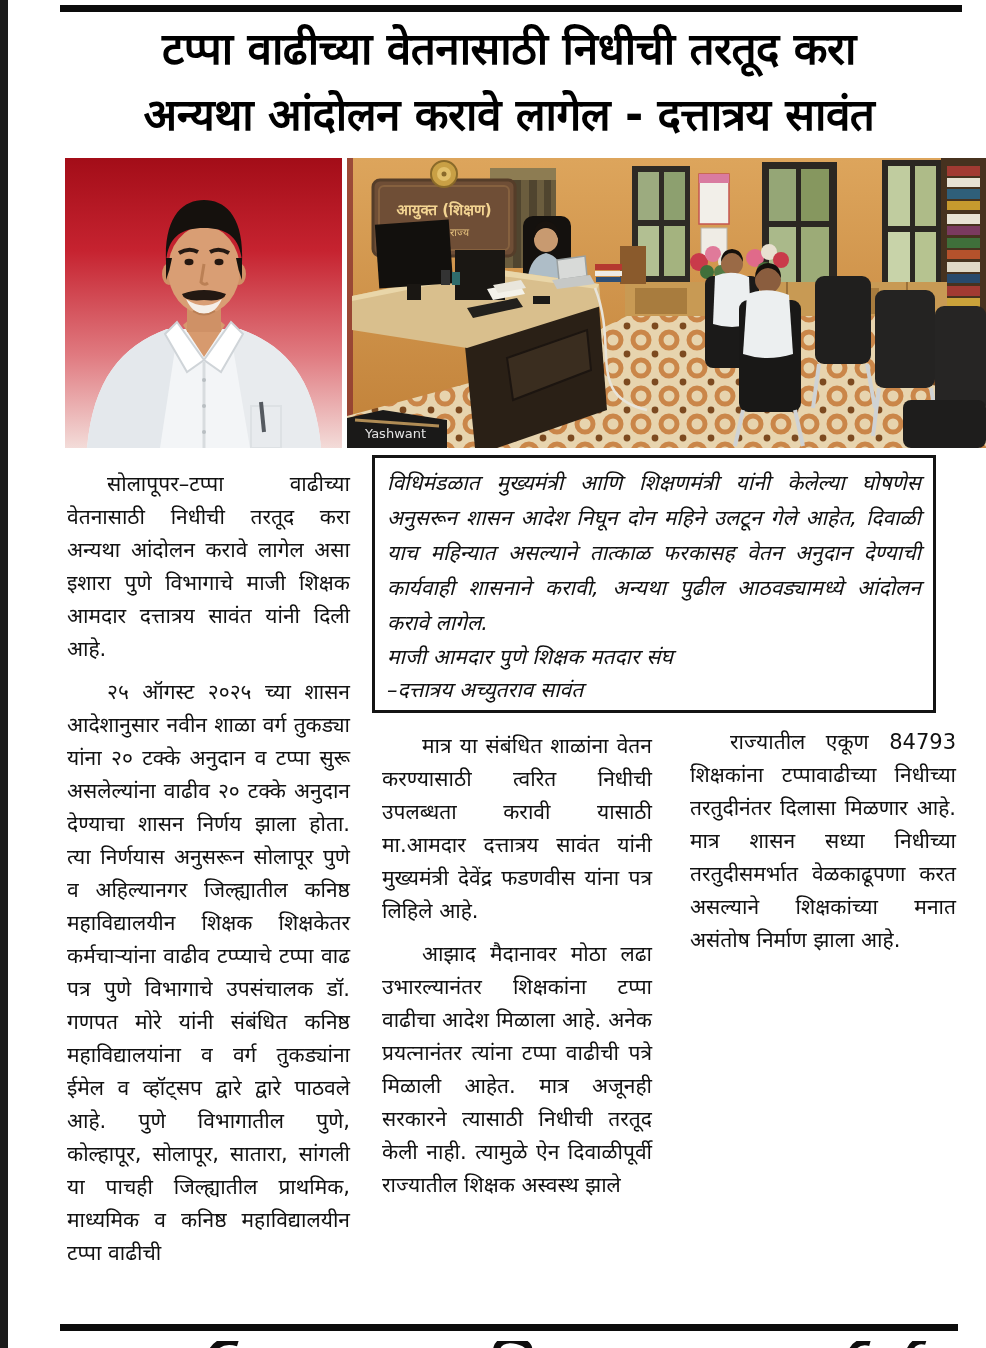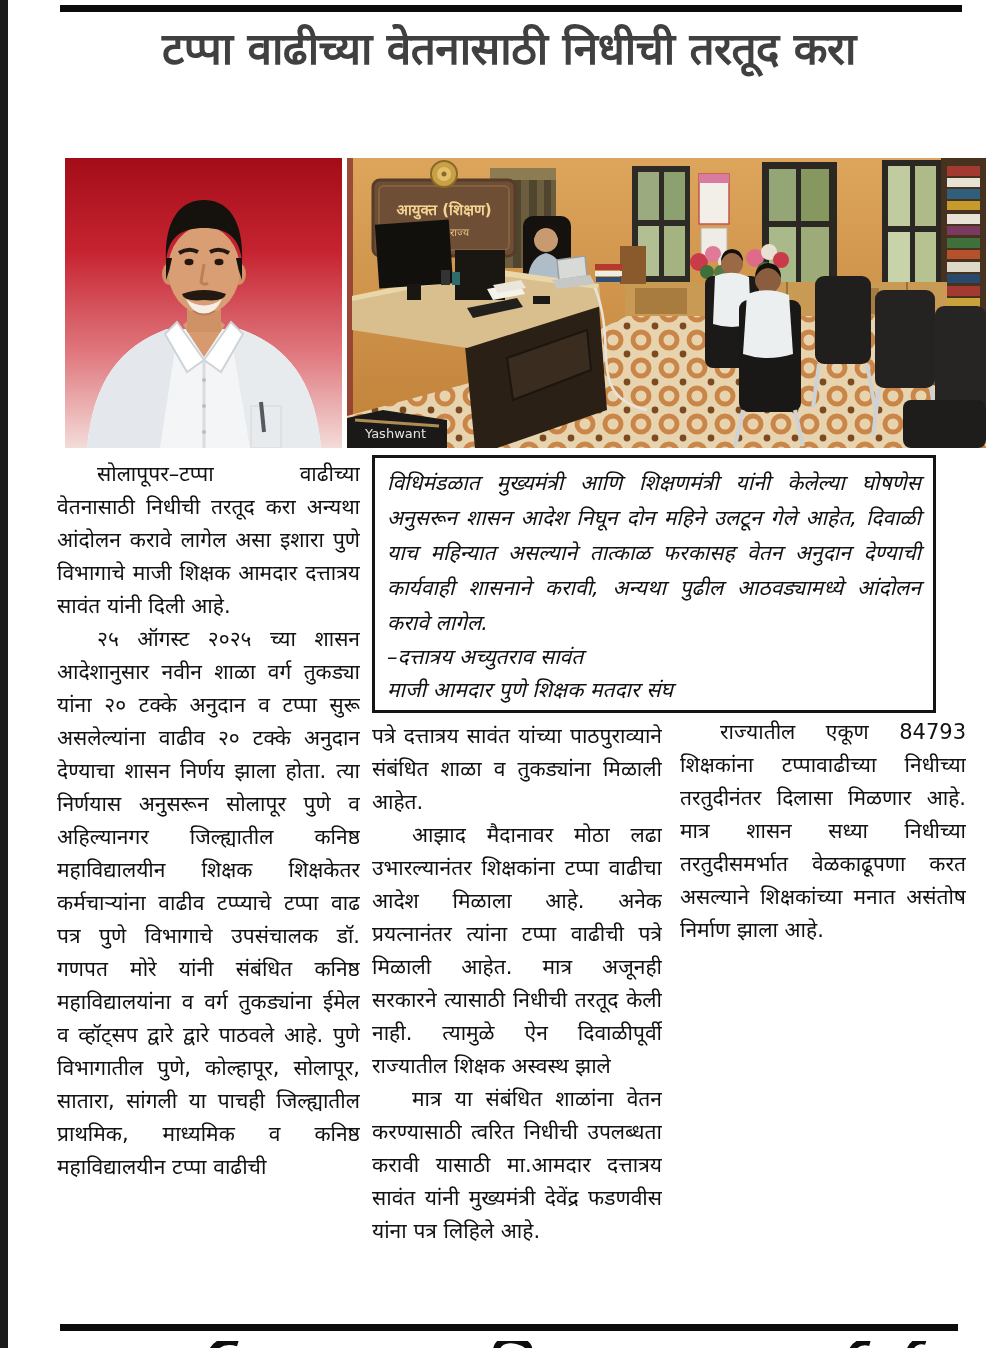--- a/index.html
+++ b/index.html
@@ -2,52 +2,53 @@
 <html><head>
 <meta charset="utf-8">
 <style>
   html,body{margin:0;padding:0;background:#e9e9e9;}
   .page{
     position:relative;width:986px;height:1348px;background:#ffffff;
     font-family:"DejaVu Sans", sans-serif;color:#111;overflow:hidden;margin:0 auto;
   }
   .left-edge-strip{position:absolute;left:0;top:0;width:8px;height:1348px;background:#1b1b1b;}
   .top-rule{position:absolute;left:60px;top:5px;width:902px;height:7px;background:#0c0c0c;}
-  .headline{position:absolute;left:48px;top:16px;width:922px;text-align:center;color:#404040;}
+  .headline{position:absolute;left:48px;top:16px;width:922px;text-align:center;color:#000000;}
   .headline .hl{font-weight:800;font-size:44px;line-height:66px;white-space:nowrap;letter-spacing:-0.5px;}
   .photo{position:absolute;top:158px;height:290px;overflow:hidden;background:#8b5cf6;}
   .photo.portrait{left:65px;width:277px;}
   .photo.office{left:347px;width:639px;}
   .photo svg{display:block;}
   .quote-box{
     position:absolute;left:372px;top:455px;width:564px;height:258px;box-sizing:border-box;
     border:3px solid #141414;padding:8px 12px 20px 12px;background:#fff;
     font-style:italic;font-size:21px;line-height:35px;
   }
   .quote-box .q-body{text-align:justify;}
   .quote-box .q-attr{line-height:33px;}
   .col{position:absolute;font-size:21px;line-height:33px;text-align:justify;overflow:hidden;}
-  .col p{margin:0;text-indent:40px;}
+  .col p{margin:10px;text-indent:40px;}
   .col p.cont{text-indent:0;}
   .col-left{left:57px;top:458px;width:303px;height:866px;}
   .col-mid{left:372px;top:720px;width:290px;height:604px;}
   .col-right{left:680px;top:716px;width:286px;height:608px;}
   .bottom-rule{position:absolute;left:60px;top:1324px;width:898px;height:7px;background:#0c0c0c;}
   .fragment{position:absolute;left:60px;top:1337px;width:900px;height:11px;overflow:hidden;}
 </style>
 </head>
 <body>
 
 <div class="page">
 
   <div class="left-edge-strip"></div>
   <div class="top-rule"></div>
 
   <div class="headline">
     <div class="hl">टप्पा वाढीच्या वेतनासाठी निधीची तरतूद करा</div>
+    <div class="hl">अन्यथा आंदोलन करावे लागेल - दत्तात्रय सावंत</div>
   </div>
 
   <div class="photo portrait">
     <svg width="277" height="290" viewBox="0 0 277 290">
       <defs>
         <linearGradient id="pg" x1="0" y1="0" x2="0" y2="1">
           <stop offset="0" stop-color="#a30d18"></stop>
           <stop offset="0.32" stop-color="#c62330"></stop>
           <stop offset="0.68" stop-color="#e07a80"></stop>
           <stop offset="1" stop-color="#f3dcd9"></stop>
@@ -256,33 +257,32 @@
         <polygon points="0,290 0,260 36,252 100,262 100,290" fill="#1a1918"></polygon>
         <line x1="8" y1="262" x2="92" y2="268" stroke="#b08c55" stroke-width="3"></line>
       </g>
 
       <text x="18" y="280" font-size="13" fill="#ffffff" opacity="0.88">Yashwant</text>
     </svg>
   </div>
 
   <div class="quote-box">
     <div class="q-body">विधिमंडळात मुख्यमंत्री आणि शिक्षणमंत्री यांनी केलेल्या घोषणेस अनुसरून शासन आदेश निघून दोन महिने उलटून गेले आहेत, दिवाळी याच महिन्यात असल्याने तात्काळ फरकासह वेतन अनुदान देण्याची कार्यवाही शासनाने करावी, अन्यथा पुढील आठवड्यामध्ये आंदोलन करावे लागेल.</div>
+    <div class="q-attr">माजी आमदार पुणे शिक्षक मतदार संघ</div>
     <div class="q-attr">–दत्तात्रय अच्युतराव सावंत</div>
-    <div class="q-attr">माजी आमदार पुणे शिक्षक मतदार संघ</div>
   </div>
 
   <div class="col col-left">
     <p>सोलापूपर–टप्पा वाढीच्या वेतनासाठी निधीची तरतूद करा अन्यथा आंदोलन करावे लागेल असा इशारा पुणे विभागाचे माजी शिक्षक आमदार दत्तात्रय सावंत यांनी दिली आहे.</p>
     <p>२५ ऑगस्ट २०२५ च्या शासन आदेशानुसार नवीन शाळा वर्ग तुकड्या यांना २० टक्के अनुदान व टप्पा सुरू असलेल्यांना वाढीव २० टक्के अनुदान देण्याचा शासन निर्णय झाला होता. त्या निर्णयास अनुसरून सोलापूर पुणे व अहिल्यानगर जिल्ह्यातील कनिष्ठ महाविद्यालयीन शिक्षक शिक्षकेतर कर्मचाऱ्यांना वाढीव टप्प्याचे टप्पा वाढ पत्र पुणे विभागाचे उपसंचालक डॉ. गणपत मोरे यांनी संबंधित कनिष्ठ महाविद्यालयांना व वर्ग तुकड्यांना ईमेल व व्हॉट्सप द्वारे द्वारे पाठवले आहे. पुणे विभागातील पुणे, कोल्हापूर, सोलापूर, सातारा, सांगली या पाचही जिल्ह्यातील प्राथमिक, माध्यमिक व कनिष्ठ महाविद्यालयीन टप्पा वाढीची</p>
   </div>
 
   <div class="col col-mid">
-    <p class="cont">पत्रे दत्तात्रय सावंत यांच्या पाठपुराव्याने संबंधित शाळा व तुकड्यांना मिळाली आहेत.</p>
+    <p>मात्र या संबंधित शाळांना वेतन करण्यासाठी त्वरित निधीची उपलब्धता करावी यासाठी मा.आमदार दत्तात्रय सावंत यांनी मुख्यमंत्री देवेंद्र फडणवीस यांना पत्र लिहिले आहे.</p>
     <p>आझाद मैदानावर मोठा लढा उभारल्यानंतर शिक्षकांना टप्पा वाढीचा आदेश मिळाला आहे. अनेक प्रयत्नानंतर त्यांना टप्पा वाढीची पत्रे मिळाली आहेत. मात्र अजूनही सरकारने त्यासाठी निधीची तरतूद केली नाही. त्यामुळे ऐन दिवाळीपूर्वी राज्यातील शिक्षक अस्वस्थ झाले</p>
-    <p>मात्र या संबंधित शाळांना वेतन करण्यासाठी त्वरित निधीची उपलब्धता करावी यासाठी मा.आमदार दत्तात्रय सावंत यांनी मुख्यमंत्री देवेंद्र फडणवीस यांना पत्र लिहिले आहे.</p>
   </div>
 
   <div class="col col-right">
     <p>राज्यातील एकूण 84793 शिक्षकांना टप्पावाढीच्या निधीच्या तरतुदीनंतर दिलासा मिळणार आहे. मात्र शासन सध्या निधीच्या तरतुदीसमर्भात वेळकाढूपणा करत असल्याने शिक्षकांच्या मनात असंतोष निर्माण झाला आहे.</p>
   </div>
 
   <div class="bottom-rule"></div>
 
   <div class="fragment">
     <svg width="900" height="11" viewBox="0 0 900 11">

